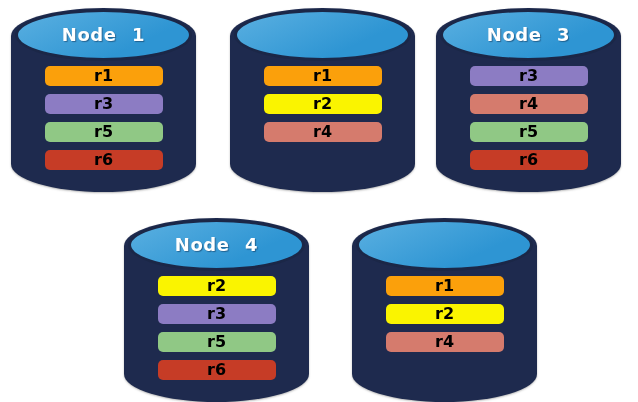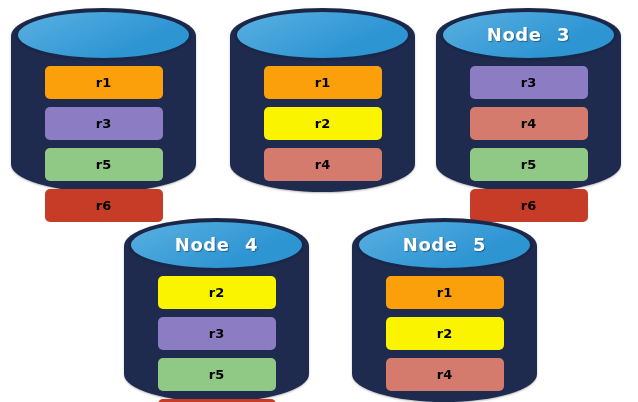--- a/index.html
+++ b/index.html
@@ -57,44 +57,45 @@
     top: 58px;
     left: 0;
     width: 100%;
     display: flex;
     flex-direction: column;
     align-items: center;
     gap: 8px;
   }
   .bar {
     width: 118px;
-    height: 33px;
+    height: 20px;
     border-radius: 5px;
     display: flex;
     align-items: center;
     justify-content: center;
-    font-size: 13px;
+    font-size: 16px;
     font-weight: bold;
     color: #000000;
     line-height: 16px;
   }
   
   .node-1 { left: 11px;  top: 8px;   }
   .node-2 { left: 230px; top: 8px;   }
   .node-3 { left: 436px; top: 8px;   }
   .node-4 { left: 124px; top: 218px; }
   .node-5 { left: 352px; top: 218px; }
 </style>
 </head>
 <body>
 
 <div class="canvas" id="canvas">
     <div class="node node-1">
       <div class="cyl-body" style="background: rgb(30, 42, 78);"></div>
       <div class="cyl-top"></div>
+      <div class="node-title">Node 1</div>
       <div class="bars">
         <div class="bar" style="background: rgb(251, 160, 11);">r1</div>
         <div class="bar" style="background: rgb(140, 124, 195);">r3</div>
         <div class="bar" style="background: rgb(144, 200, 133);">r5</div>
         <div class="bar" style="background: rgb(198, 60, 38);">r6</div>
       </div>
     </div>
     <div class="node node-2">
       <div class="cyl-body" style="background: rgb(30, 42, 78);"></div>
       <div class="cyl-top"></div>
@@ -122,20 +123,19 @@
       <div class="bars">
         <div class="bar" style="background: rgb(250, 244, 0);">r2</div>
         <div class="bar" style="background: rgb(140, 124, 195);">r3</div>
         <div class="bar" style="background: rgb(144, 200, 133);">r5</div>
         <div class="bar" style="background: rgb(198, 60, 38);">r6</div>
       </div>
     </div>
     <div class="node node-5">
       <div class="cyl-body" style="background: rgb(30, 42, 78);"></div>
       <div class="cyl-top"></div>
-      <div class="node-title">Node 5</div>
       <div class="bars">
         <div class="bar" style="background: rgb(251, 160, 11);">r1</div>
         <div class="bar" style="background: rgb(250, 244, 0);">r2</div>
         <div class="bar" style="background: rgb(213, 123, 109);">r4</div>
       </div>
     </div>
   </div>
 
 </body></html>

